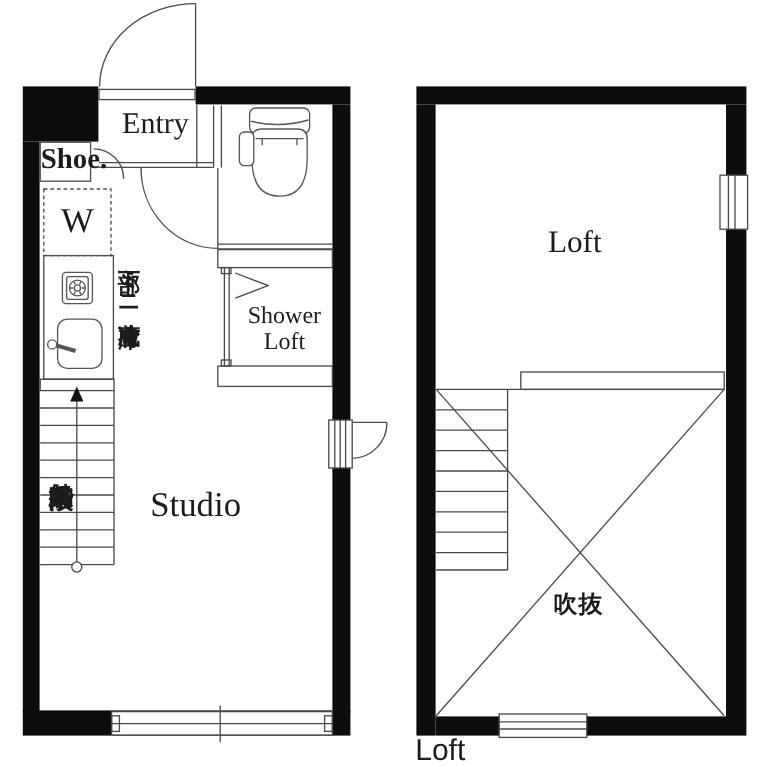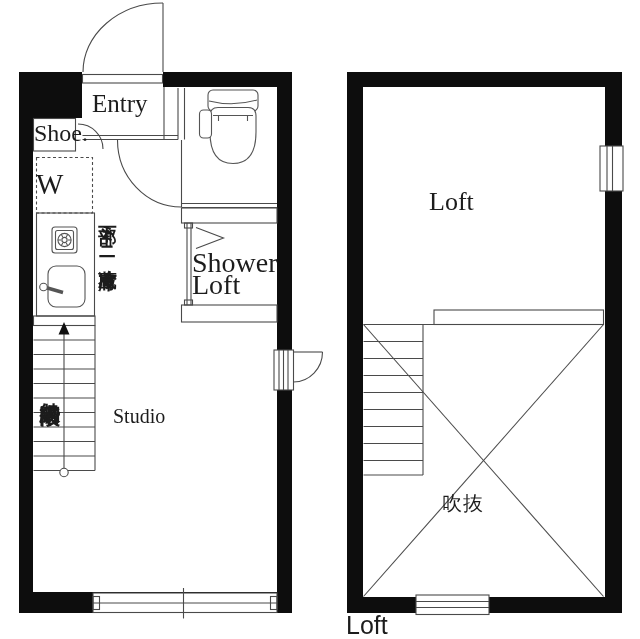--- a/index.html
+++ b/index.html
@@ -3,21 +3,21 @@
 <meta charset="utf-8">
 <style>
   html,body{margin:0;padding:0;background:#fff;}
   #canvas{position:relative;width:640px;height:639px;background:#fff;overflow:hidden;
           font-family:"Liberation Serif",serif;color:#1c1c1c;}
   .wall{position:absolute;background:#0d0d0d;}
   #linework{position:absolute;left:0;top:0;width:640px;height:639px;}
   .lbl{position:absolute;white-space:nowrap;}
   .serif{font-family:"Liberation Serif",serif;}
   .sans{font-family:"Liberation Sans",sans-serif;}
-  .center{}
+  .center{text-align:center;}
   .vtext{writing-mode:vertical-rl;text-orientation:upright;font-family:"Liberation Sans",sans-serif;font-weight:600;}
 </style>
 </head>
 <body>
 
 <div id="canvas">
 
   <div>
     <div class="wall" style="left:19px;top:72px;width:63px;height:46px;"></div>
     <div class="wall" style="left:163px;top:72px;width:129px;height:15px;"></div>
@@ -145,35 +145,35 @@
     </g>
 
     <g>
       <rect x="416" y="595" width="73" height="19.5" fill="#ffffff"></rect>
       <path d="M416 601.5 H489 M416 607.5 H489"></path>
     </g>
   </svg>
 
   <div class="lbl serif center" style="left:92px;top:90px;width:75px;font-size:25px;">Entry</div>
 
-  <div class="lbl serif" style="left:34px;top:120px;font-size:24px;">Shoe.</div>
+  <div class="lbl serif" style="left:34px;top:120px;font-size:24px;font-weight:bold;">Shoe.</div>
 
   <div class="lbl serif center" style="left:36px;top:168px;width:57px;font-size:29px;">W</div>
 
-  <div class="lbl serif center" style="left:192px;top:252px;width:90px;font-size:28px;line-height:22px;">
+  <div class="lbl serif center" style="left:192px;top:252px;width:90px;font-size:20px;line-height:22px;">
     <span>Shower</span><br>
     <span>Loft</span>
   </div>
 
-  <div class="lbl serif center" style="left:113px;top:405px;width:100px;font-size:20px;">Studio</div>
+  <div class="lbl serif center" style="left:113px;top:405px;width:100px;font-size:29px;">Studio</div>
 
   <div class="lbl vtext" style="left:95px;top:211px;height:165px;font-size:18.5px;letter-spacing:0.5px;">下部ミニ冷蔵庫有</div>
 
   <div class="lbl vtext" style="left:36px;top:386px;height:95px;font-size:20.5px;letter-spacing:1px;">収納階段</div>
 
   <div class="lbl serif center" style="left:429px;top:187px;width:100px;font-size:26px;">Loft</div>
 
 
-  <div class="lbl sans center" style="left:442px;top:490px;width:80px;font-size:20px;letter-spacing:1px;font-weight:400;">吹抜</div>
+  <div class="lbl sans center" style="left:442px;top:490px;width:80px;font-size:20px;letter-spacing:1px;font-weight:700;">吹抜</div>
 
   <div class="lbl sans" style="left:346px;top:611px;font-size:25px;">Loft</div>
 
 </div>
 
 </body></html>

